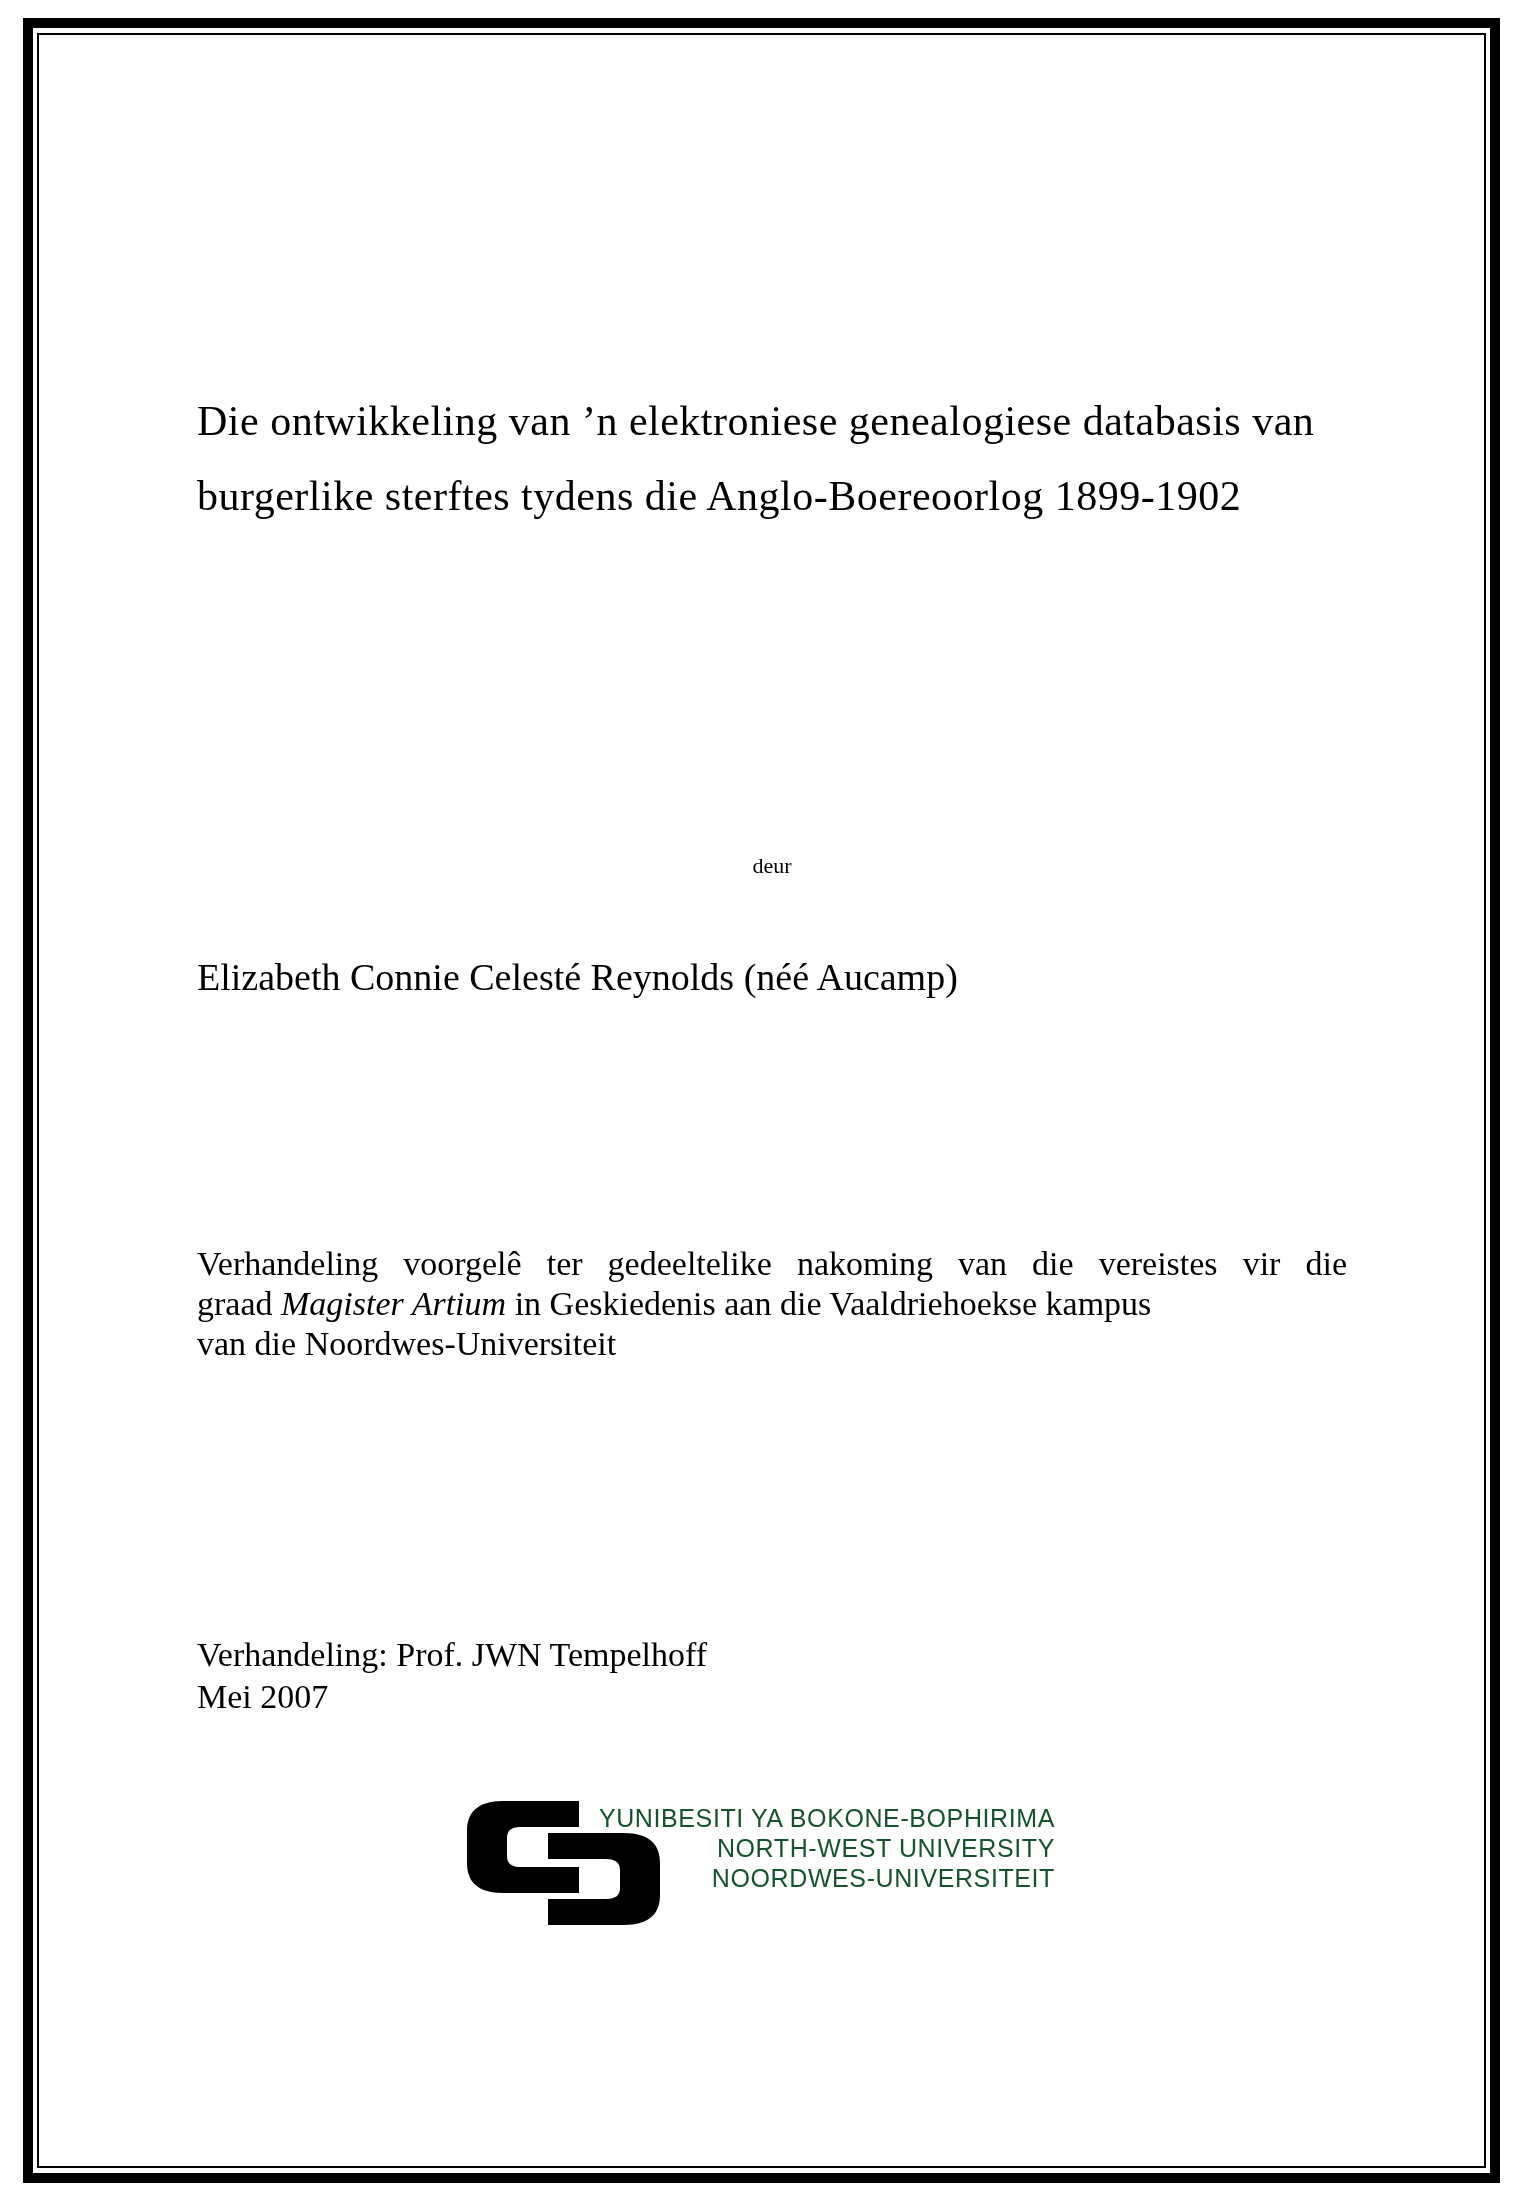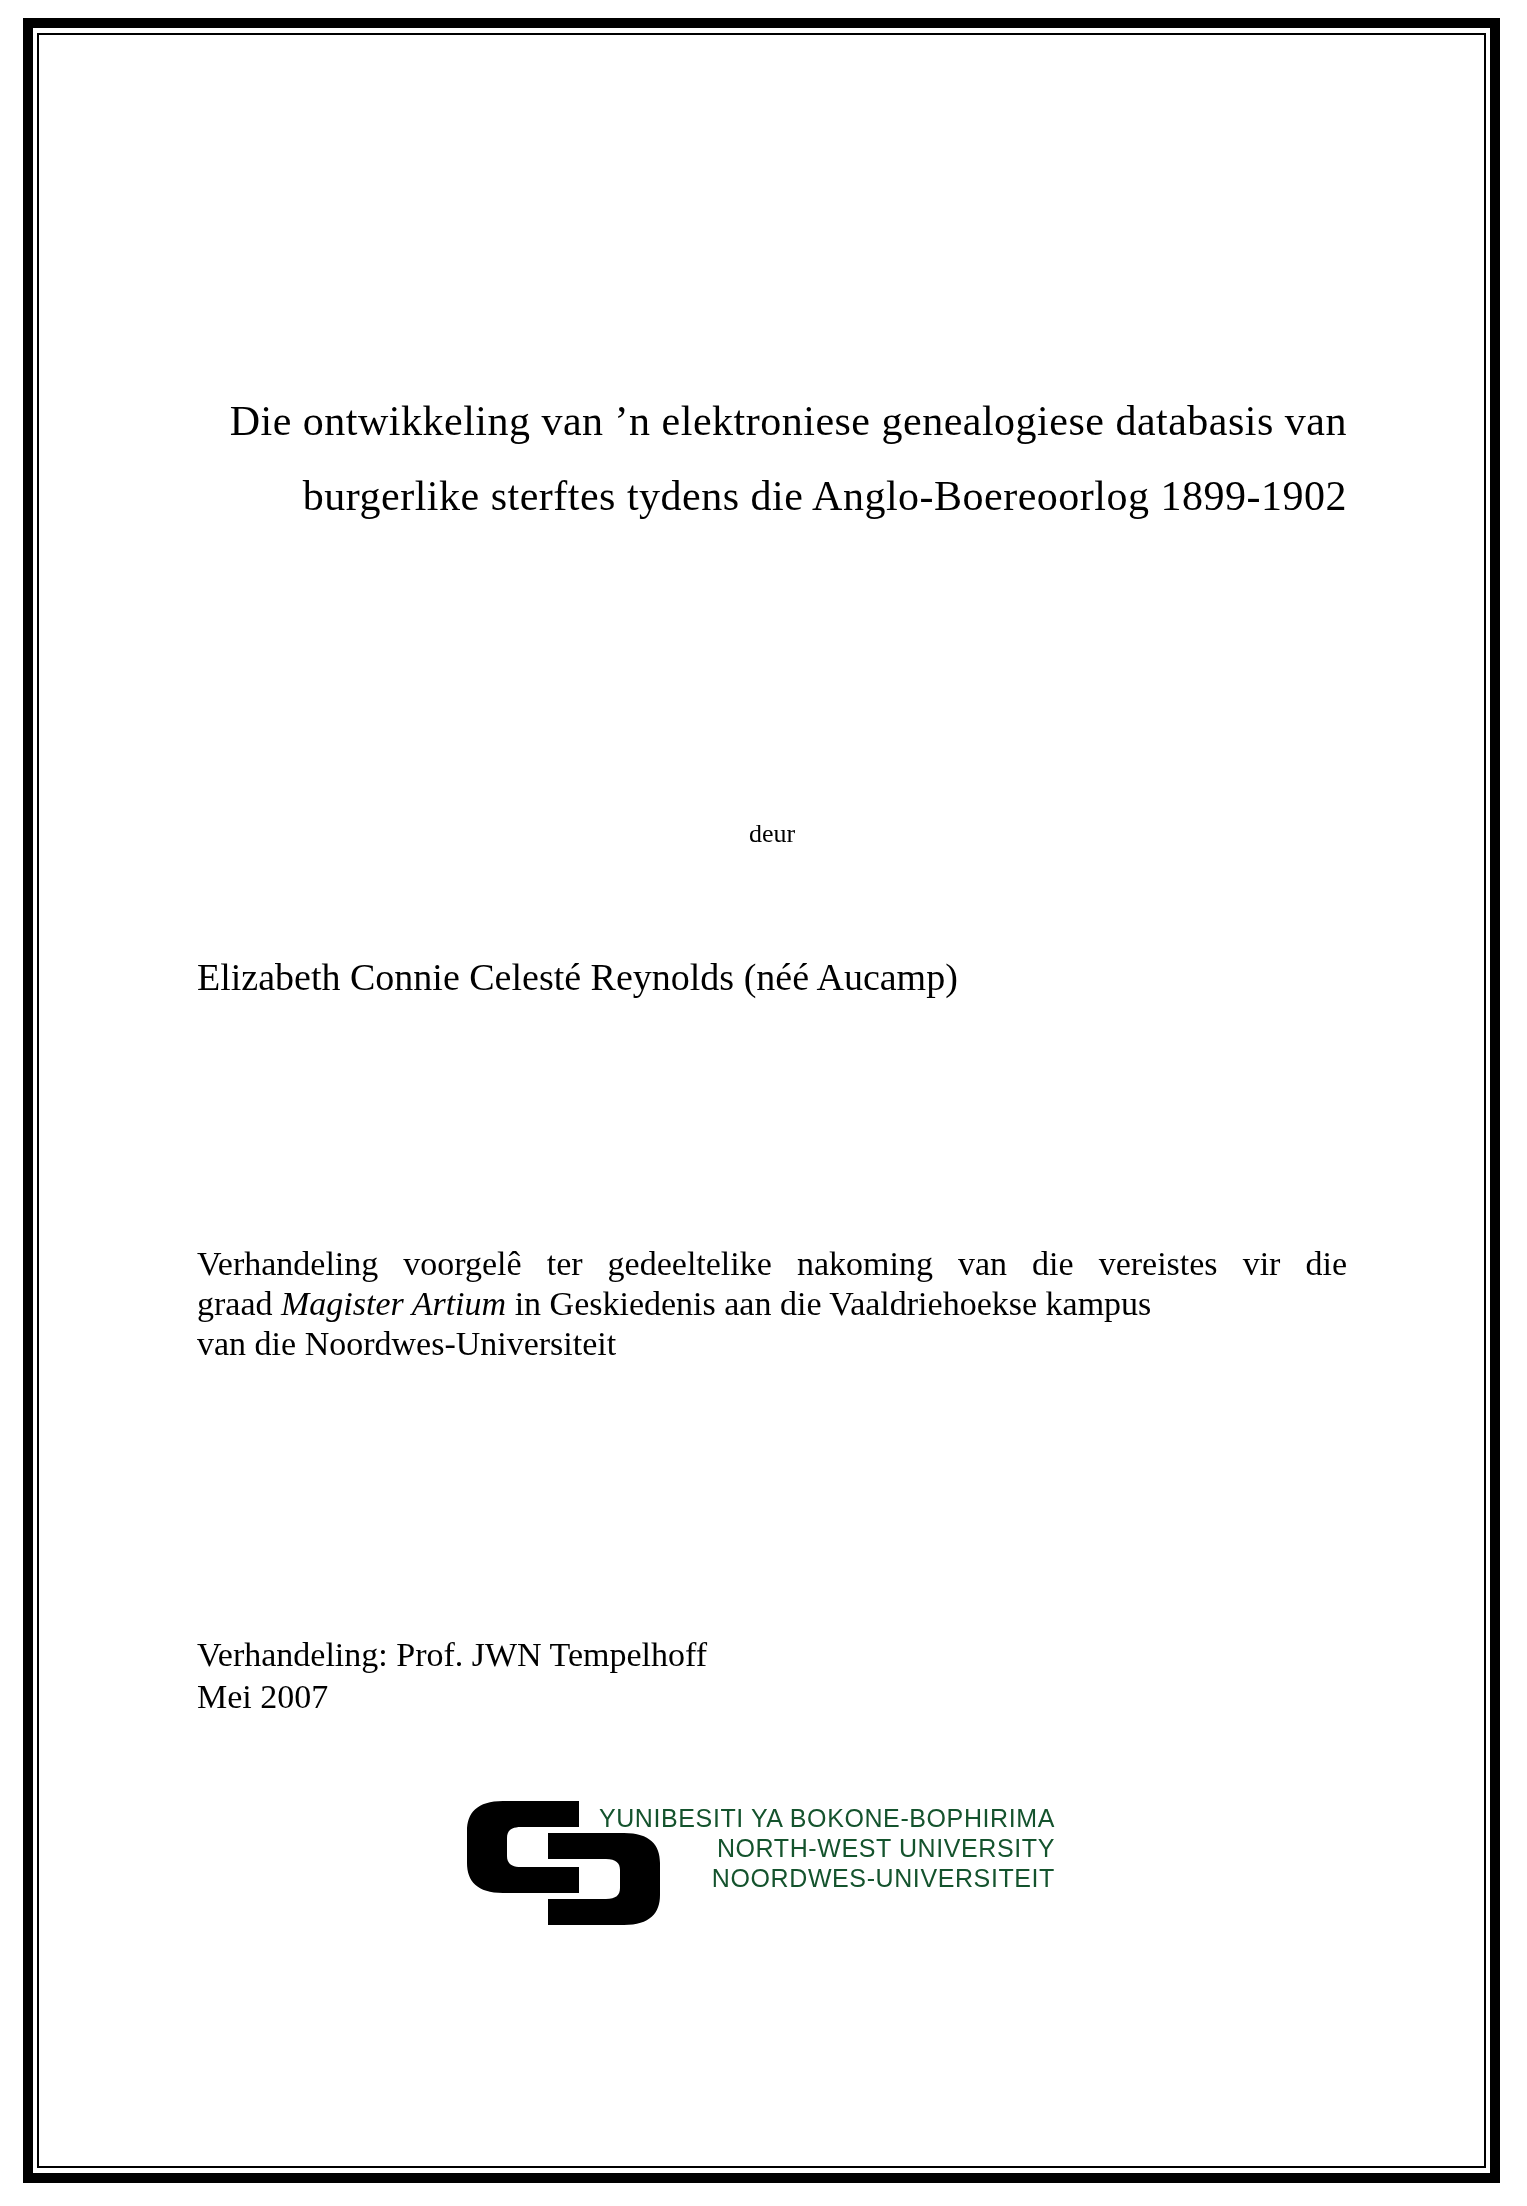--- a/index.html
+++ b/index.html
@@ -36,27 +36,27 @@
   .block { position: absolute; }
   .column {
     left: 197px;
     width: 1150px;
   }
   .title {
     top: 384px;
     font-size: 42px;
     line-height: 75px;
     font-weight: normal;
-    text-align: right;
+    text-align: left;
     margin: 0;
     letter-spacing: 0.5px;
   }
   .byline {
-    top: 819px;
-    font-size: 26px;
+    top: 853px;
+    font-size: 22px;
     text-align: center;
   }
   .author {
     top: 955px;
     font-size: 38px;
     text-align: left;
   }
   .submission {
     top: 1222px;
     font-size: 34px;

